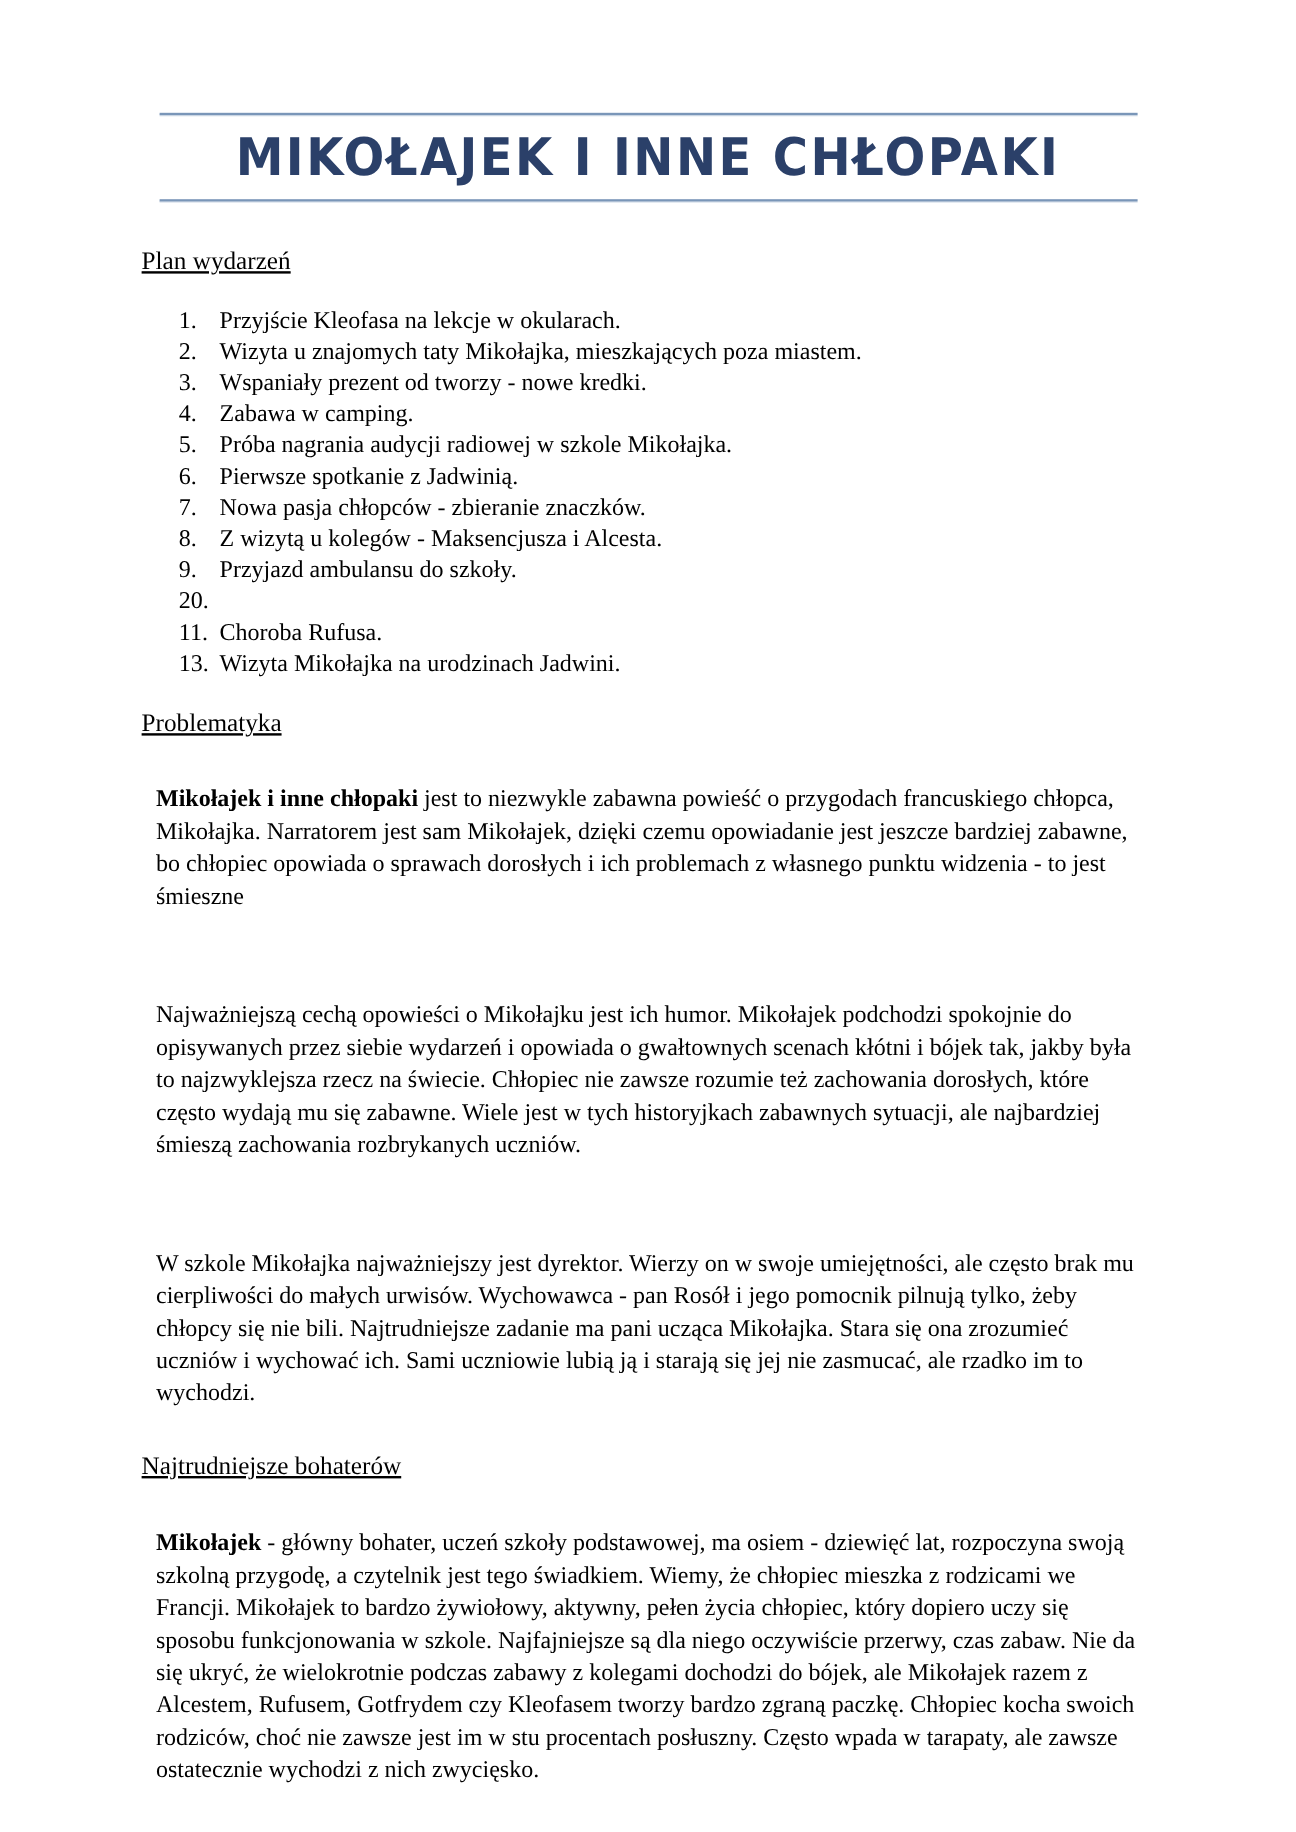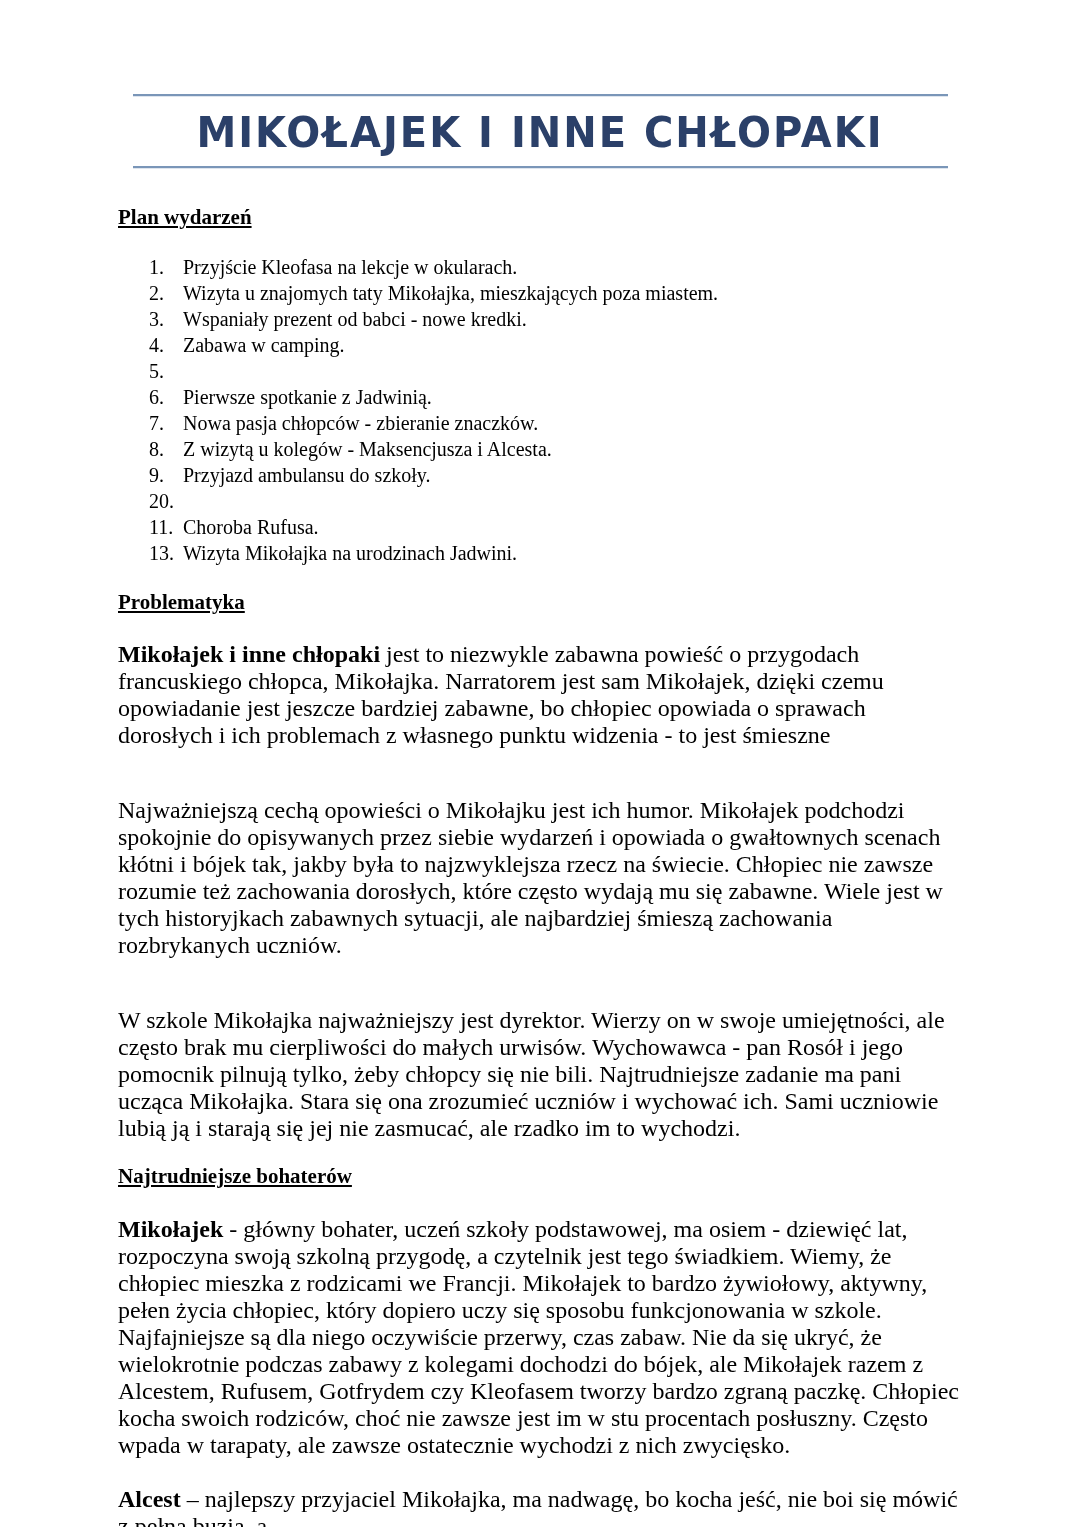--- a/index.html
+++ b/index.html
@@ -39,31 +39,31 @@
     font-family: "DejaVu Sans", sans-serif;
     font-weight: 900;
     font-size: 40px;
     letter-spacing: 2px;
     line-height: 1.1;
     transform: scaleY(1.08);
   }
   
   h2.sec-heading {
     font-size: 21px;
-    font-weight: bold;
+    font-weight: normal;
     text-decoration: underline;
     margin: 0;
     padding: 0;
     line-height: 1.2;
   }
   
   p.body-par {
-    font-size: 24px;
+    font-size: 20px;
     line-height: 27px;
-    margin: 0;
+    margin: 12px;
     text-align: left;
   }
   
   ol.plan-list {
     list-style: none;
     margin: 0;
     padding: 0 0 0 31px;
   }
   ol.plan-list li {
     font-size: 20px;
@@ -109,30 +109,31 @@
             <span>Przyjście Kleofasa na lekcje w okularach.</span>
           </li>
 
           <li>
             <span class="num">2.</span>
             <span>Wizyta u znajomych taty Mikołajka, mieszkających poza miastem.</span>
           </li>
 
           <li>
             <span class="num">3.</span>
-            <span>Wspaniały prezent od babci - nowe kredki.</span>
+            <span>Wspaniały prezent od tworzy - nowe kredki.</span>
           </li>
 
           <li>
             <span class="num">4.</span>
             <span>Zabawa w camping.</span>
           </li>
 
           <li>
             <span class="num">5.</span>
+            <span>Próba nagrania audycji radiowej w szkole Mikołajka.</span>
           </li>
 
           <li>
             <span class="num">6.</span>
             <span>Pierwsze spotkanie z Jadwinią.</span>
           </li>
 
           <li>
             <span class="num">7.</span>
             <span>Nowa pasja chłopców - zbieranie znaczków.</span>

